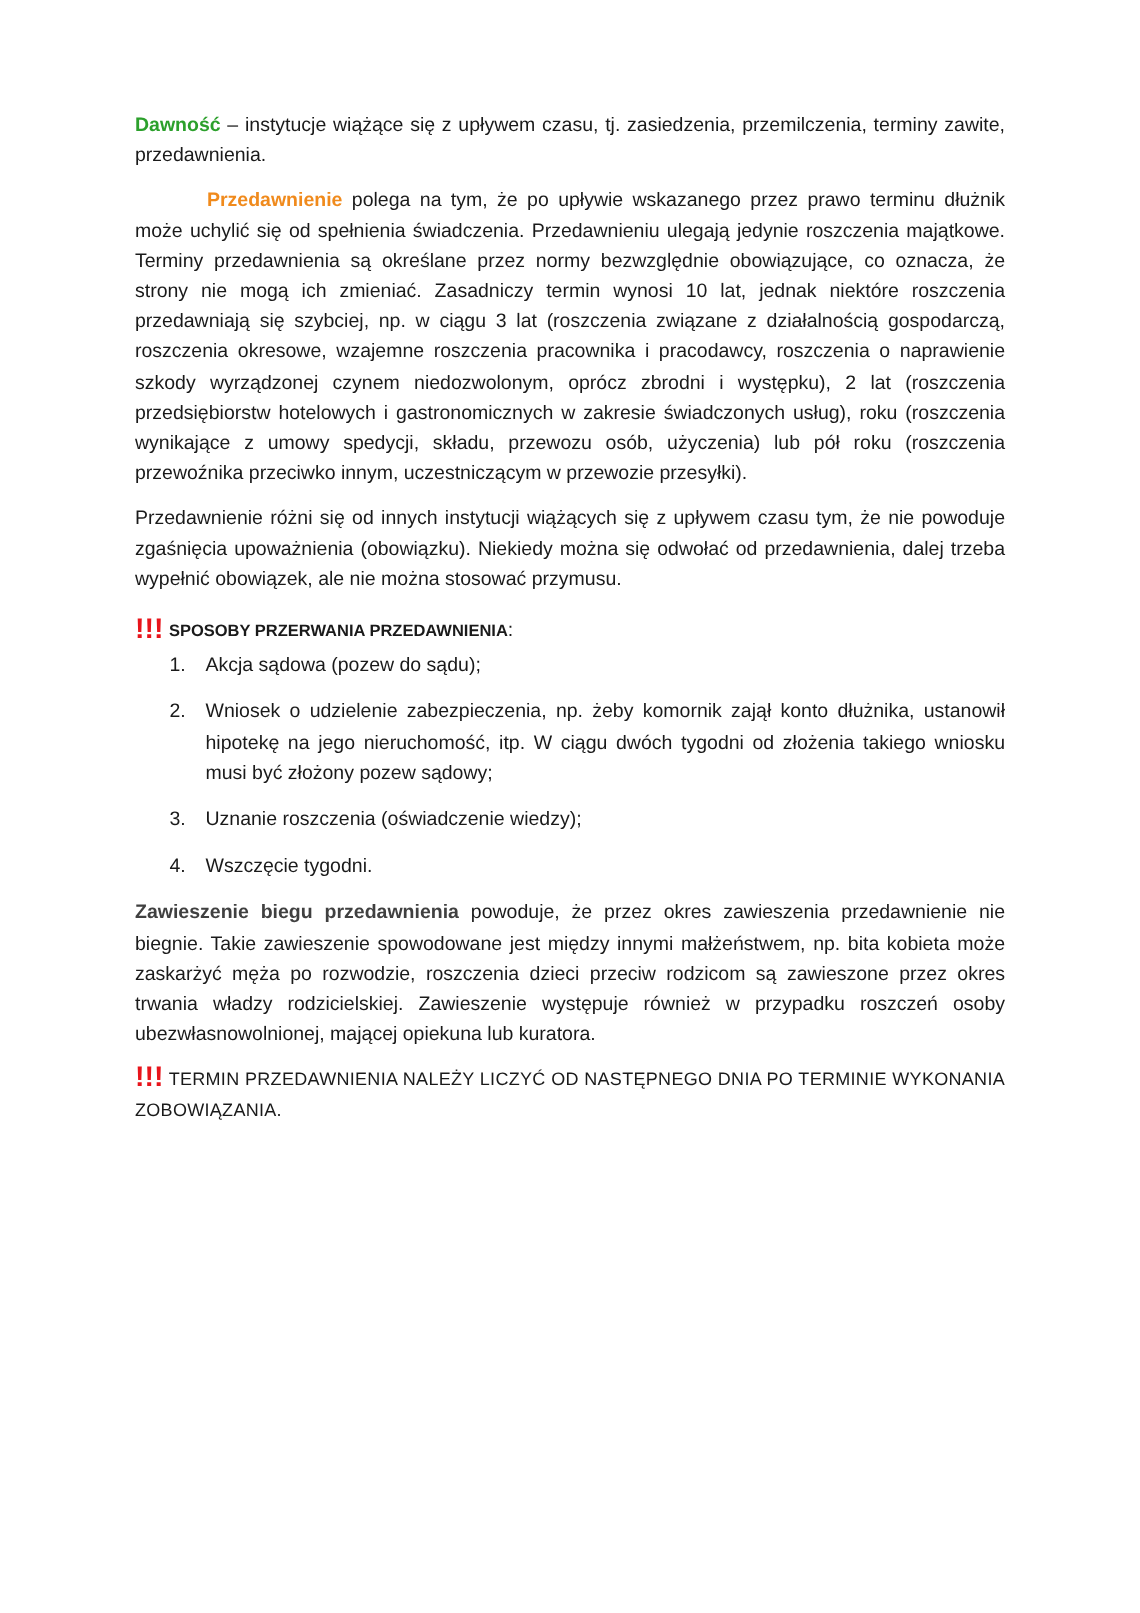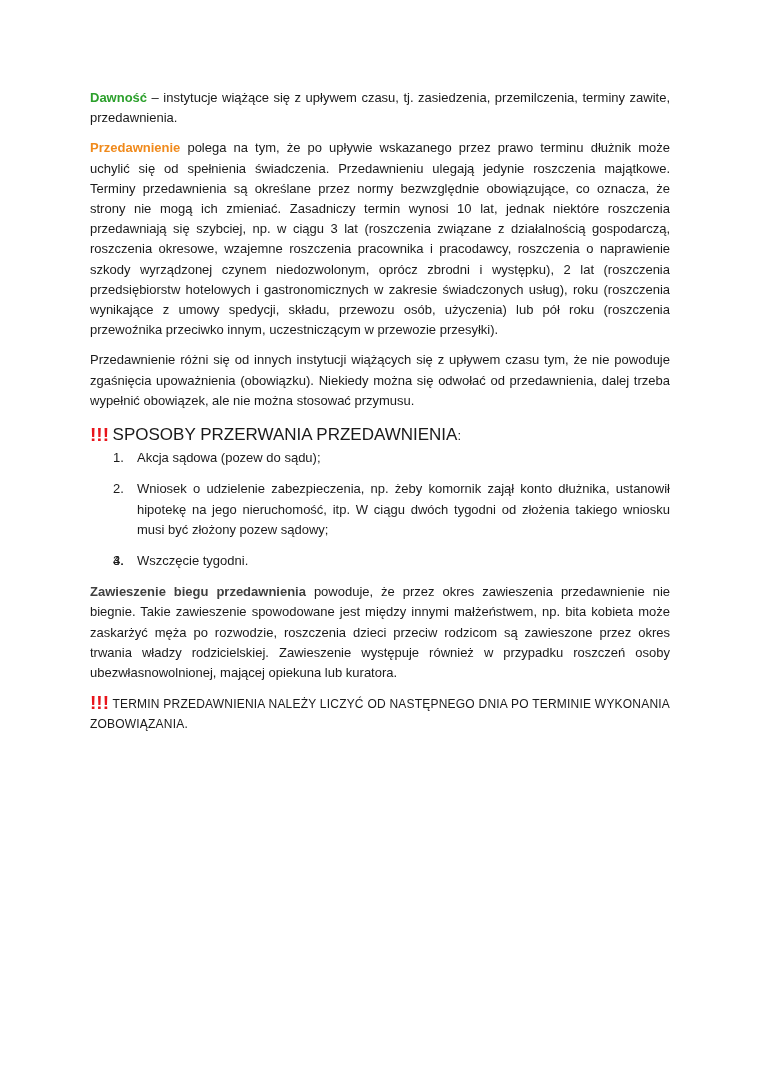--- a/index.html
+++ b/index.html
@@ -11,46 +11,46 @@
       width: 760px;
       height: 1075px;
       position: relative;
       font-family: "Liberation Sans", sans-serif;
       color: #1a1a1a;
       overflow: hidden;
     }
     .page {
       position: absolute;
       left: 90px;
-      top: 88px;
+      top: 73px;
       width: 580px;
       font-size: 13px;
       line-height: 20.2px;
     }
     .para {
       margin: 0 0 10px 0;
       text-align: justify;
       text-align-last: left;
     }
     .term-green { color: #2ca02c; font-weight: bold; }
-    .term-orange { color: #f08a1c; font-weight: bold; }
+    .term-orange { color: #f08a1c; font-weight: bold; margin-left: 48px; }
     .term-darkred { color: #404040; font-weight: bold; }
     .bang {
       color: #e8141b;
       font-weight: bold;
       font-size: 19px;
       letter-spacing: 0px;
       vertical-align: -1px;
     }
     .heading {
       margin: 14px 0 2px 0;
     }
     .heading .h-text {
-      font-weight: normal;
-      font-size: 17px;
+      font-weight: bold;
+      font-size: 11px;
       margin-top: 33px;
     }
     ol.steps {
       list-style: none;
       margin: 0 0 8px 0;
       padding: 0;
     }
     ol.steps li {
       position: relative;
       padding-left: 47px;
@@ -98,20 +98,21 @@
     <li>
       <span class="num">1.</span>
       <span>Akcja sądowa (pozew do sądu);</span>
     </li>
     <li>
       <span class="num">2.</span>
       <span>Wniosek o udzielenie zabezpieczenia, np. żeby komornik zajął konto dłużnika, ustanowił hipotekę na jego nieruchomość, itp. W ciągu dwóch tygodni od złożenia takiego wniosku musi być złożony pozew sądowy;</span>
     </li>
     <li>
       <span class="num">3.</span>
+      <span>Uznanie roszczenia (oświadczenie wiedzy);</span>
     </li>
     <li>
       <span class="num">4.</span>
       <span>Wszczęcie tygodni.</span>
     </li>
   </ol>
 
   <p class="para">
     <span class="term-darkred">Zawieszenie biegu przedawnienia</span><span> powoduje, że przez okres zawieszenia przedawnienie nie biegnie. Takie zawieszenie spowodowane jest między innymi małżeństwem, np. bita kobieta może zaskarżyć męża po rozwodzie, roszczenia dzieci przeciw rodzicom są zawieszone przez okres trwania władzy rodzicielskiej. Zawieszenie występuje również w przypadku roszczeń osoby ubezwłasnowolnionej, mającej opiekuna lub kuratora.</span>
   </p>

